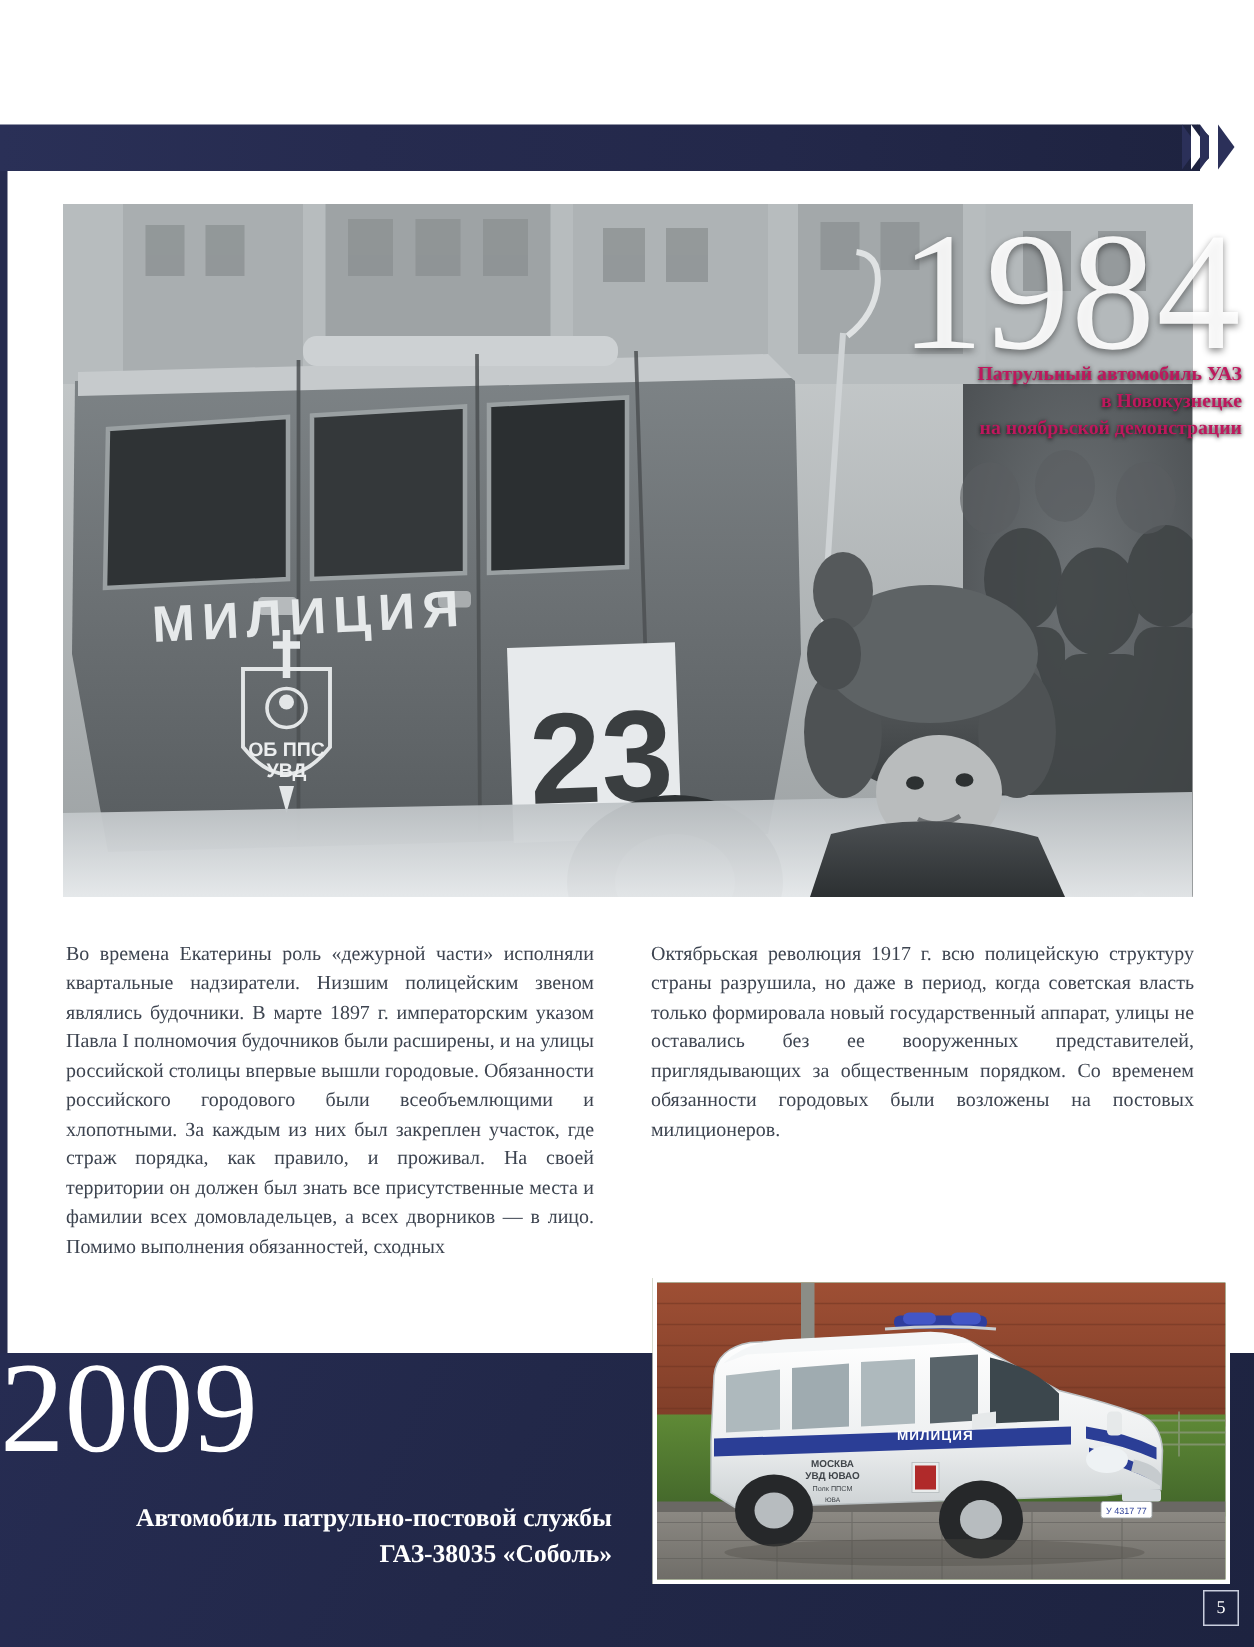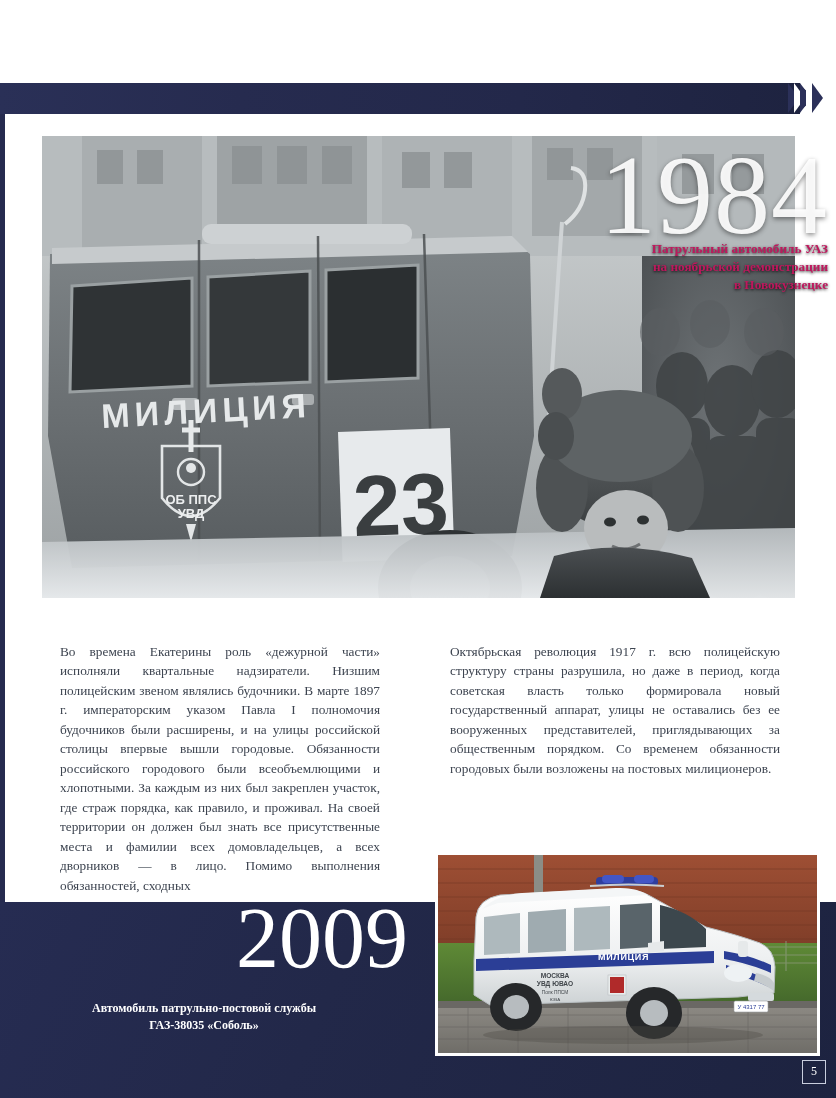--- a/index.html
+++ b/index.html
@@ -114,52 +114,51 @@
   .col {
     position: absolute;
     top: 626px;
     width: 350px;
     font-size: 13.3px;
     line-height: 1.465;
     color: #3d4450;
     text-align: justify;
     font-family: "Liberation Serif", serif;
   }
-  .col p { margin: 16px; }
+  .col p { margin: 0; }
   .col.left  { left: 44px;  width: 352px; }
   .col.right { left: 434px; width: 362px; }
 
   
   .bottom-panel {
     position: absolute;
     left: 0;
     top: 902px;
     width: 836px;
     height: 196px;
     background: linear-gradient(115deg, #262c52 0%, #222849 40%, #1d2340 100%);
   }
   .year-2009 {
     position: absolute;
     left: 0;
     top: 895px;
     width: 408px;
-    text-align: right;
     font-size: 86px;
     line-height: 1;
     color: #ffffff;
     font-family: "Liberation Serif", serif;
   }
   .cap-2009 {
     position: absolute;
     left: 0;
     top: 1000px;
     width: 408px;
-    text-align: center;
+    text-align: right;
     color: #ffffff;
-    font-size: 12px;
+    font-size: 17px;
     line-height: 1.42;
     font-weight: bold;
     font-family: "Liberation Serif", serif;
   }
 
   
   .photo-color {
     position: absolute;
     left: 435px;
     top: 852px;
@@ -332,22 +331,22 @@
 
         <ellipse cx="520" cy="258" rx="20" ry="26" fill="#55595b"></ellipse>
         <ellipse cx="514" cy="300" rx="18" ry="24" fill="#4a4e50"></ellipse>
       </g>
     </svg>
   </div>
 
   <div class="year-1984 nosel">1984</div>
   <div class="cap-1984 nosel">
     <div>Патрульный автомобиль УАЗ</div>
+    <div>в Новокузнецке</div>
     <div>на ноябрьской демонстрации</div>
-    <div>в Новокузнецке</div>
   </div>
 
   <div class="col left">
     <p>Во времена Екатерины роль «дежурной части» исполняли квартальные надзиратели. Низшим полицейским звеном являлись будочники. В марте 1897 г. императорским указом Павла I полномочия будочников были расширены, и на улицы российской столицы впервые вышли городовые. Обязанности российского городового были всеобъемлющими и хлопотными. За каждым из них был закреплен участок, где страж порядка, как правило, и проживал. На своей территории он должен был знать все присутственные места и фамилии всех домовладельцев, а всех дворников — в лицо. Помимо выполнения обязанностей, сходных</p>
   </div>
   <div class="col right">
     <p>Октябрьская революция 1917 г. всю полицейскую структуру страны разрушила, но даже в период, когда советская власть только формировала новый государственный аппарат, улицы не оставались без ее вооруженных представителей, приглядывающих за общественным порядком. Со временем обязанности городовых были возложены на постовых милиционеров.</p>
   </div>
 
   <div class="bottom-panel"></div>

